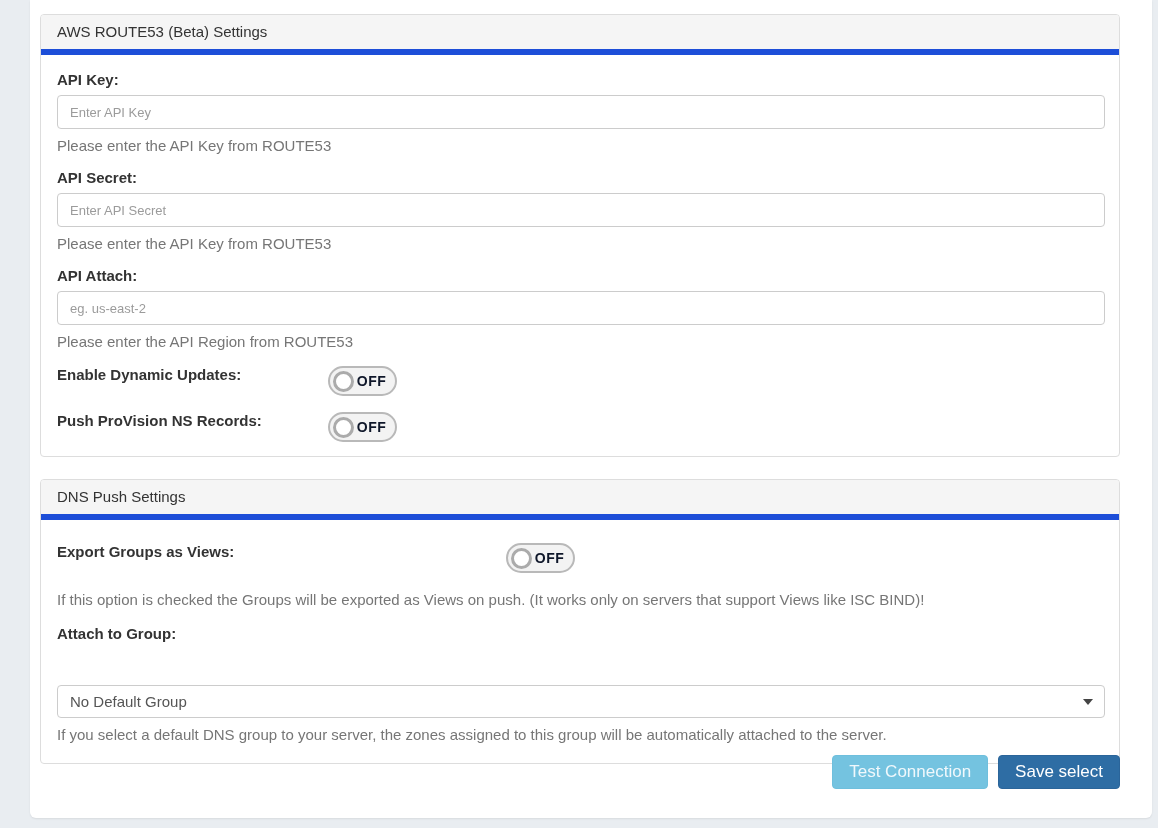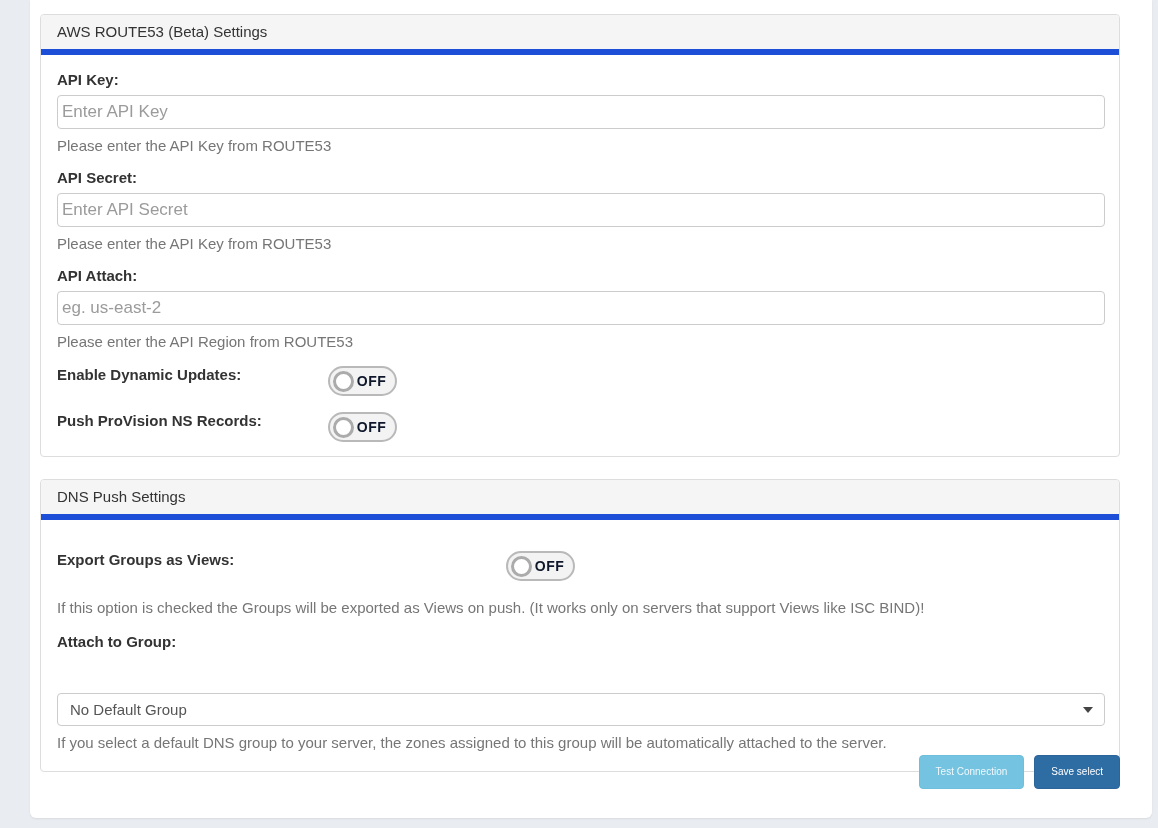--- a/index.html
+++ b/index.html
@@ -43,22 +43,22 @@
   .field-label {
     display: inline-block;
     font-weight: bold;
     color: #333;
     margin-bottom: 7px;
   }
   .text-input {
     display: block;
     width: 1048px;
     height: 34px;
-    padding: 6px 4px;
-    font-size: 17px;
+    padding: 6px 12px;
+    font-size: 13px;
     font-family: "Liberation Sans", sans-serif;
     color: #555;
     border: 1px solid #ccc;
     border-radius: 4px;
     background: #fff;
     outline: none;
   }
   .text-input::placeholder { color: #9b9b9b; opacity: 1; }
   .help-text {
     margin-top: 8px;
@@ -130,21 +130,21 @@
   .footer-buttons {
     position: absolute;
     right: 32px;
     top: 755px;
     display: flex;
     gap: 10px;
   }
   .btn {
     height: 34px;
     padding: 6px 16px;
-    font-size: 10px;
+    font-size: 17px;
     font-family: "Liberation Sans", sans-serif;
     border: 1px solid transparent;
     border-radius: 4px;
     cursor: pointer;
     line-height: 20px;
   }
   .btn-test {
     background: #74c3e0;
     border-color: #6ebfdd;
     color: #f0f8fc;
@@ -198,21 +198,21 @@
         </button>
       </div>
 
     </div>
   </section>
 
   <section class="panel panel-2">
     <header class="panel-heading">DNS Push Settings</header>
     <div class="panel-body">
 
-      <div class="toggle-row" style="margin-top:15px;">
+      <div class="toggle-row" style="margin-top:7px;">
         <label class="field-label label-col-wide">Export Groups as Views:</label>
         <button class="toggle">
           <span class="toggle-knob"></span>
           <span class="toggle-state">OFF</span>
         </button>
       </div>
 
       <div class="help-text" style="margin-top:18px;">If this option is checked the Groups will be exported as Views on push. (It works only on servers that support Views like ISC BIND)!</div>
 
       <div class="form-group" style="margin-top:17px; margin-bottom:6px;">

